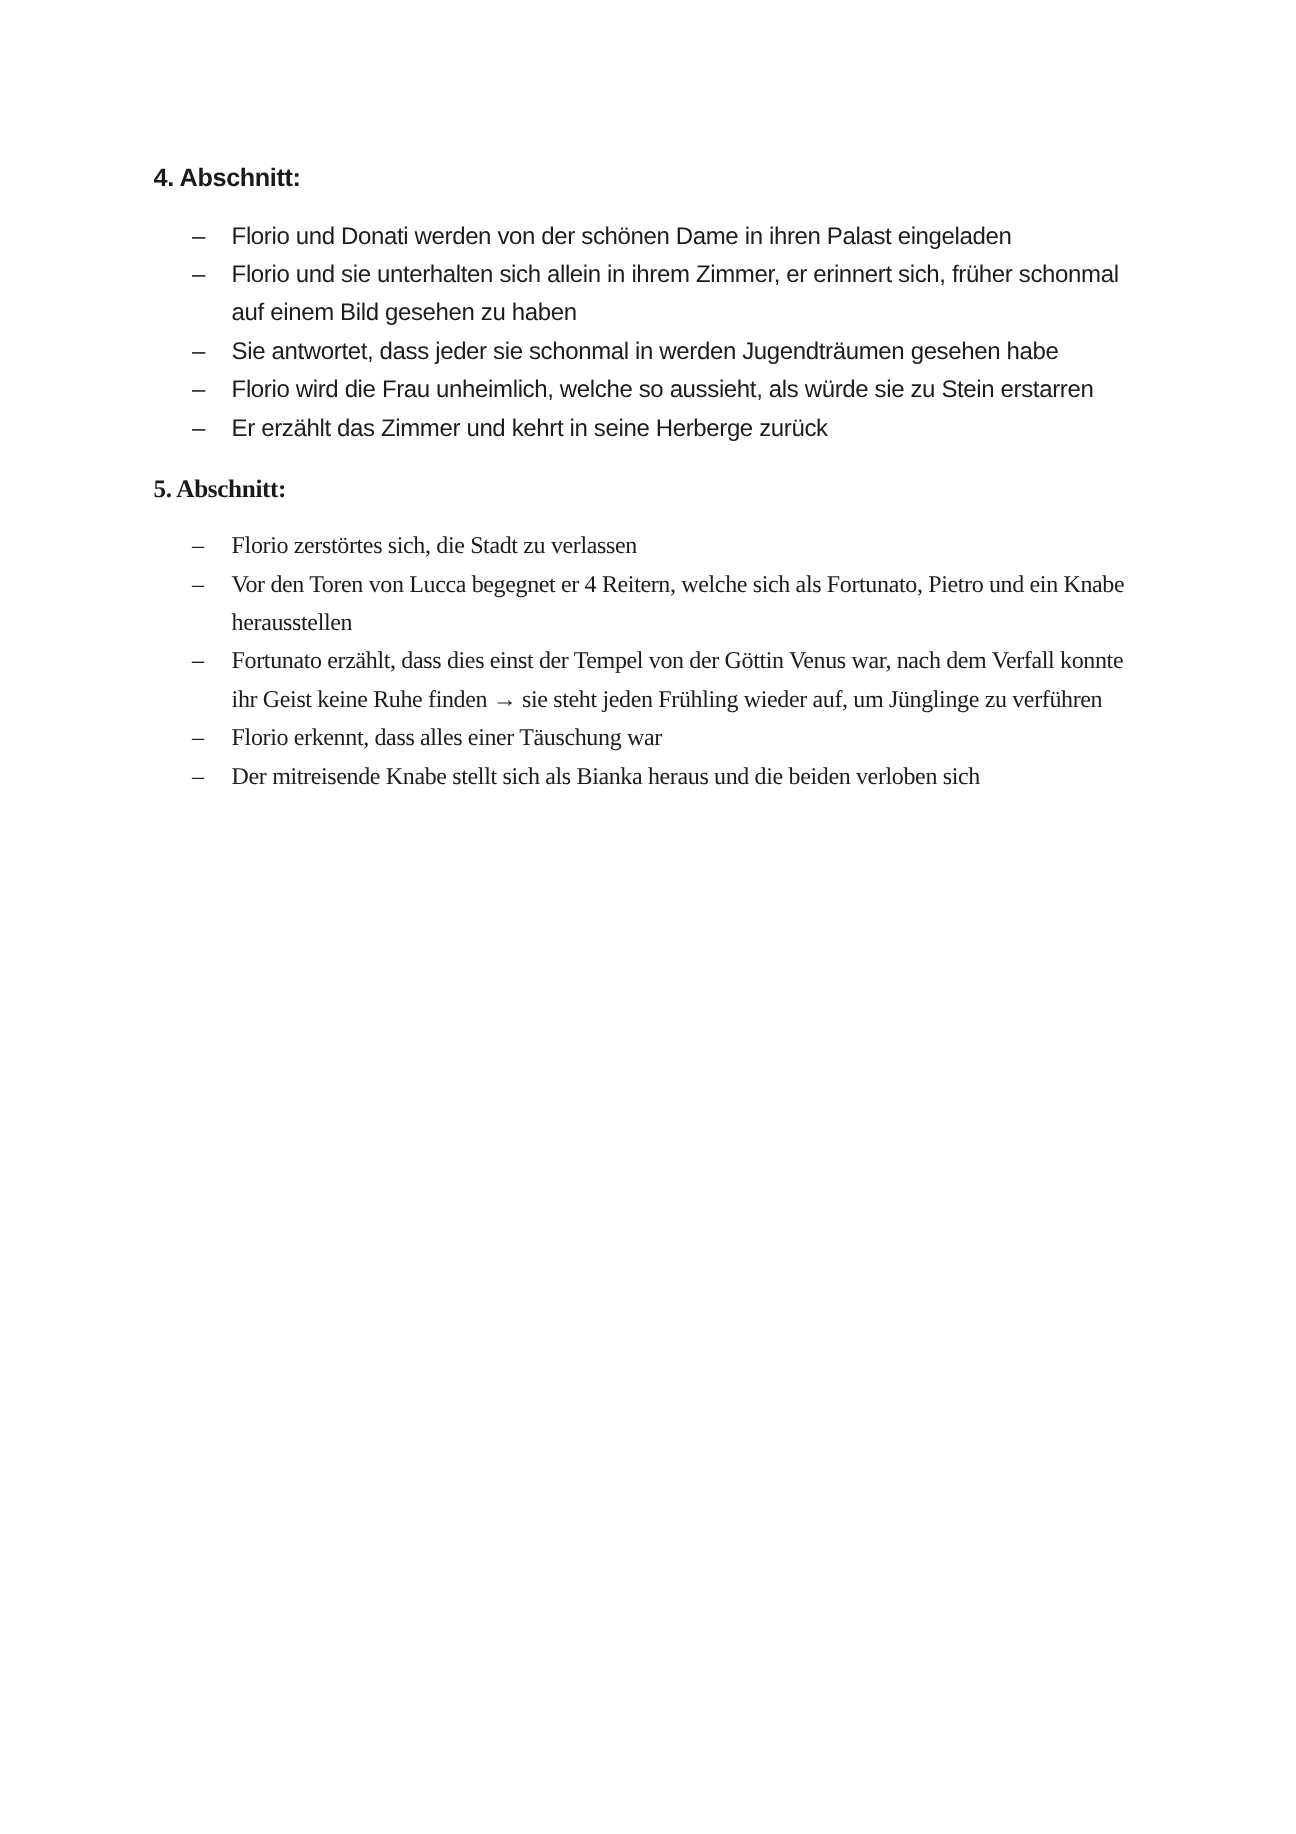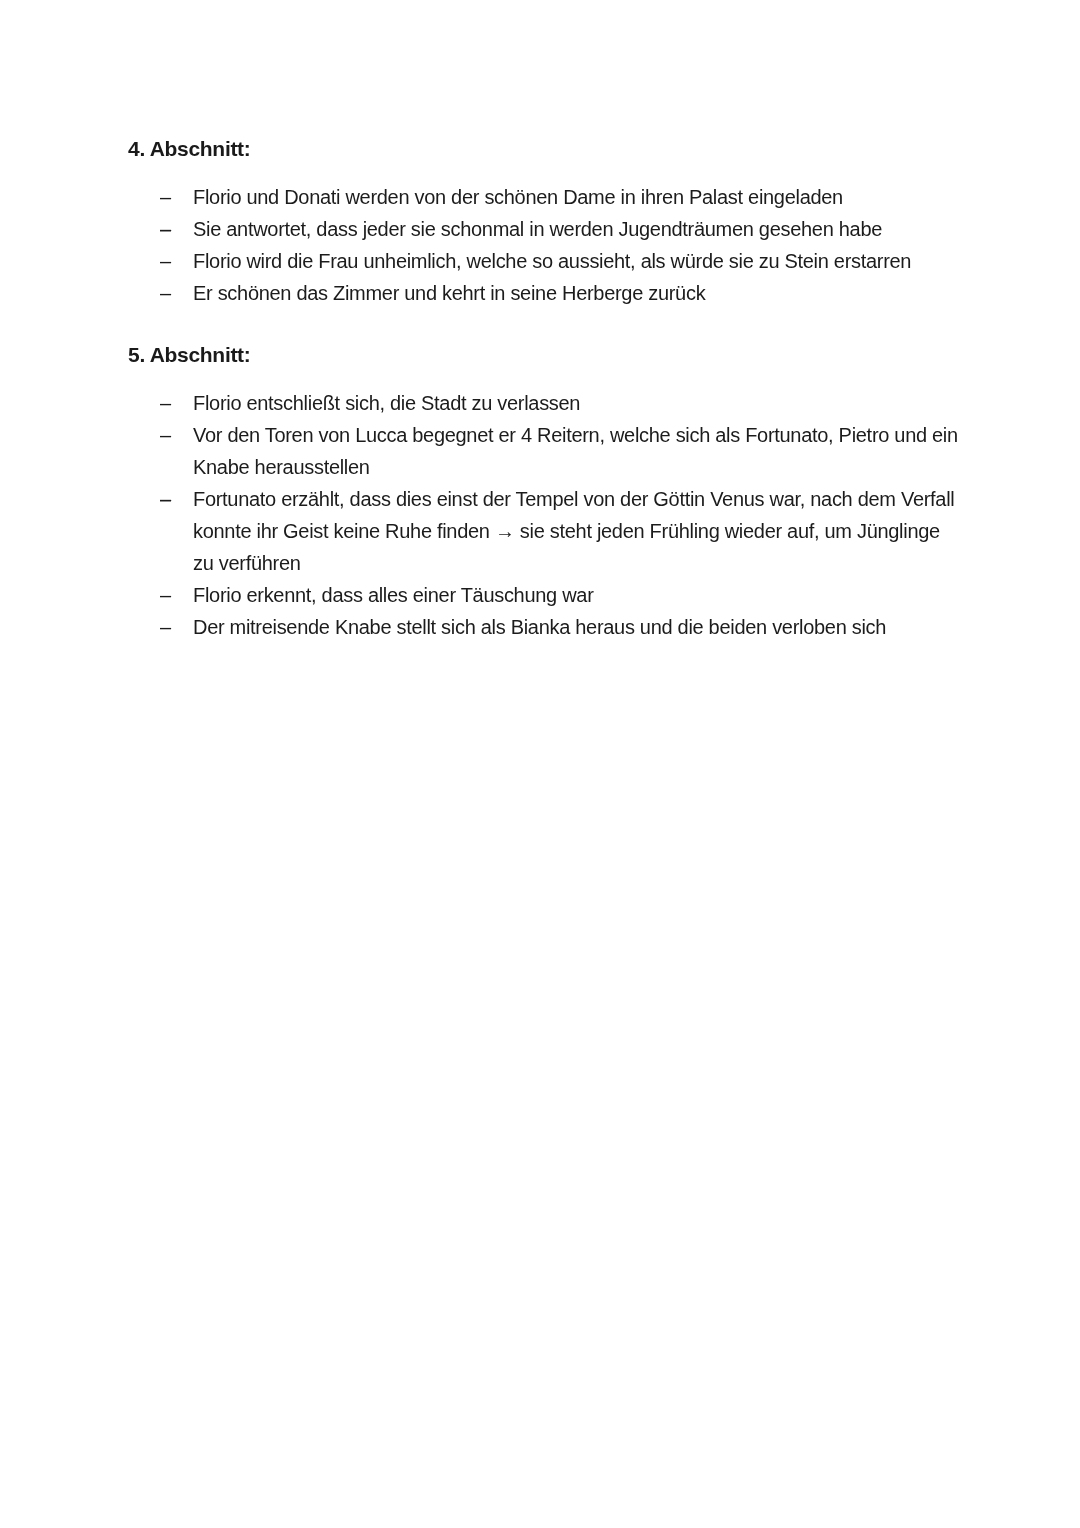--- a/index.html
+++ b/index.html
@@ -15,21 +15,22 @@
     -webkit-font-smoothing: antialiased;
   }
   .page {
     box-sizing: border-box;
     width: 1080px;
     height: 1072px;
     padding: 133px 120px 0 128px;
     background: #ffffff;
   }
   .doc-section + .doc-section {
-    margin-top: 30px;
+    margin-top: 18px;
+    font-family: Liberation Serif, serif;
   }
   .section-heading {
     margin: 0 0 16px 0;
     font-size: 21px;
     line-height: 32px;
     font-weight: 700;
     letter-spacing: -0.3px;
     color: #1a1a1a;
   }
   ul.dash-list {
@@ -61,42 +62,43 @@
 
   <section class="doc-section">
     <h2 class="section-heading">4. Abschnitt:</h2>
     <ul class="dash-list">
       <li>
         <span class="dash">–</span>
         <span>Florio und Donati werden von der schönen Dame in ihren Palast eingeladen</span>
       </li>
       <li>
         <span class="dash">–</span>
+        <span>Florio und sie unterhalten sich allein in ihrem Zimmer, er erinnert sich, früher schonmal auf einem Bild gesehen zu haben</span>
       </li>
       <li>
         <span class="dash">–</span>
         <span>Sie antwortet, dass jeder sie schonmal in werden Jugendträumen gesehen habe</span>
       </li>
       <li>
         <span class="dash">–</span>
         <span>Florio wird die Frau unheimlich, welche so aussieht, als würde sie zu Stein erstarren</span>
       </li>
       <li>
         <span class="dash">–</span>
-        <span>Er schönen das Zimmer und kehrt in seine Herberge zurück</span>
+        <span>Er erzählt das Zimmer und kehrt in seine Herberge zurück</span>
       </li>
     </ul>
   </section>
 
   <section class="doc-section">
     <h2 class="section-heading">5. Abschnitt:</h2>
     <ul class="dash-list">
       <li>
         <span class="dash">–</span>
-        <span>Florio entschließt sich, die Stadt zu verlassen</span>
+        <span>Florio zerstörtes sich, die Stadt zu verlassen</span>
       </li>
       <li>
         <span class="dash">–</span>
         <span>Vor den Toren von Lucca begegnet er 4 Reitern, welche sich als Fortunato, Pietro und ein Knabe herausstellen</span>
       </li>
       <li>
         <span class="dash">–</span>
       </li>
       <li>
         <span class="dash">–</span>

